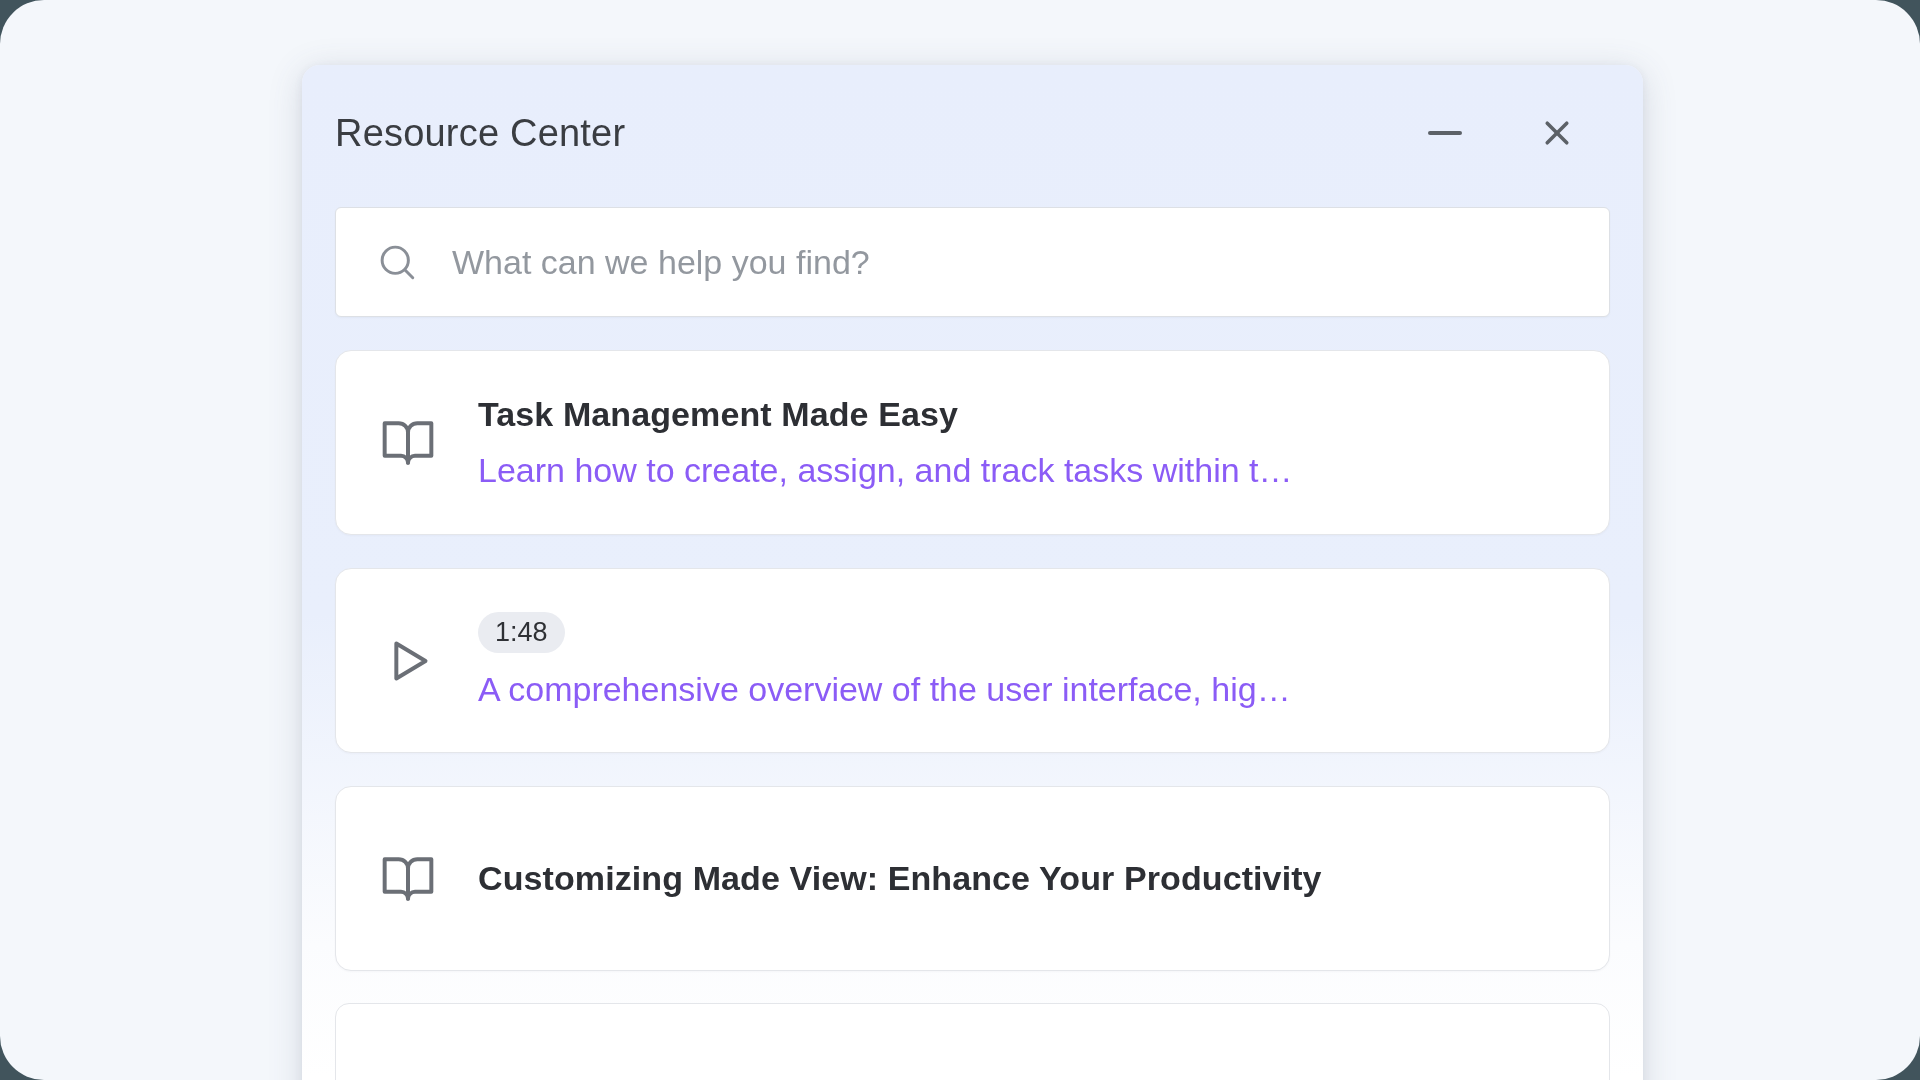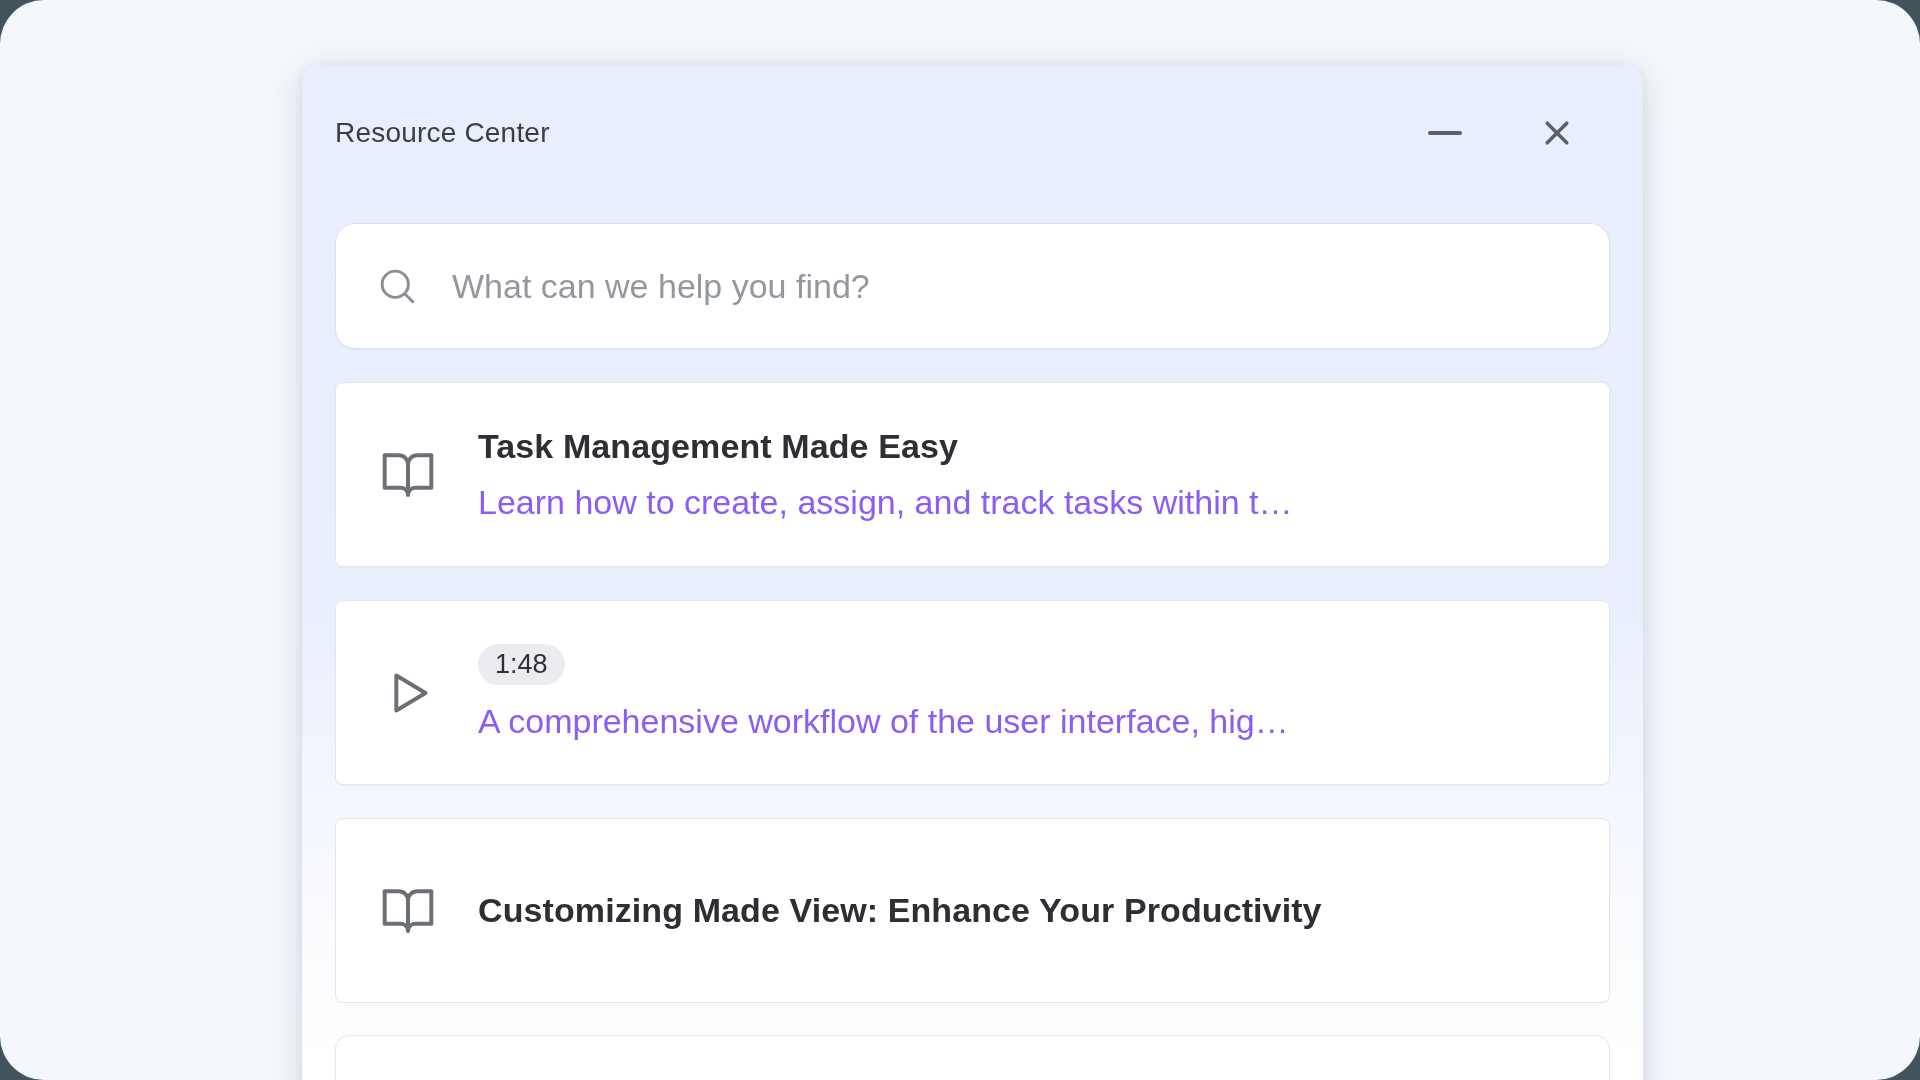--- a/index.html
+++ b/index.html
@@ -29,21 +29,21 @@
     padding: 0 33px;
   }
   .panel-header {
     height: 122px;
     display: flex;
     align-items: center;
     justify-content: space-between;
     padding-top: 14px;
   }
   .panel-title {
-    font-size: 28px;
+    font-size: 38px;
     font-weight: 500;
     color: #3a3d42;
     letter-spacing: 0.2px;
   }
   .win-controls {
     display: flex;
     align-items: center;
     gap: 74px;
     margin-right: 34px;
   }
@@ -60,25 +60,25 @@
     color: #5c6167;
   }
   .minimize-bar {
     display: block;
     width: 34px;
     height: 4px;
     border-radius: 2px;
     background: #5c6167;
   }
   .search-box {
-    margin-top: 36px;
-    height: 126px;
+    margin-top: 20px;
+    height: 110px;
     background: #ffffff;
     border: 1px solid #dde0e5;
-    border-radius: 20px;
+    border-radius: 6px;
     display: flex;
     align-items: center;
     padding: 0 40px;
     box-shadow: 0 1px 2px rgba(30, 40, 70, 0.04);
   }
   .search-box .search-glyph {
     width: 42px;
     height: 42px;
     color: #8a8f97;
     flex: 0 0 auto;
@@ -93,21 +93,21 @@
     font-size: 34px;
     color: #3c3f45;
     height: 100%;
   }
   .search-input::placeholder { color: #93989f; opacity: 1; }
   .card {
     margin-top: 33px;
     min-height: 185px;
     background: #ffffff;
     border: 1.5px solid #e4e6ea;
-    border-radius: 8px;
+    border-radius: 16px;
     display: flex;
     align-items: center;
     padding: 28px 44px;
     cursor: pointer;
     box-shadow: 0 1px 2px rgba(30, 40, 70, 0.03);
   }
   .card:first-of-type { margin-top: 42px; }
   .card-icon {
     width: 56px;
     height: 56px;
@@ -206,21 +206,21 @@
     <div class="card">
       <span class="card-icon">
         <svg viewBox="0 0 24 24" fill="none" stroke="currentColor" stroke-width="1.7" stroke-linecap="round" stroke-linejoin="round">
           <polygon points="7 4.5 19.5 12 7 19.5 7 4.5"></polygon>
         </svg>
       </span>
       <div class="card-text">
         <div class="card-title-row">
           <span class="badge">1:48</span>
         </div>
-        <div class="card-desc">A comprehensive workflow of the user interface, hig…</div>
+        <div class="card-desc">A comprehensive overview of the user interface, hig…</div>
       </div>
     </div>
 
     <div class="card">
       <span class="card-icon">
         <svg viewBox="0 0 24 24" fill="none" stroke="currentColor" stroke-width="1.7" stroke-linecap="round" stroke-linejoin="round">
           <path d="M2 3.5h6a4 4 0 0 1 4 4v13a3 3 0 0 0-3-3H2z"></path>
           <path d="M22 3.5h-6a4 4 0 0 0-4 4v13a3 3 0 0 1 3-3h7z"></path>
         </svg>
       </span>

